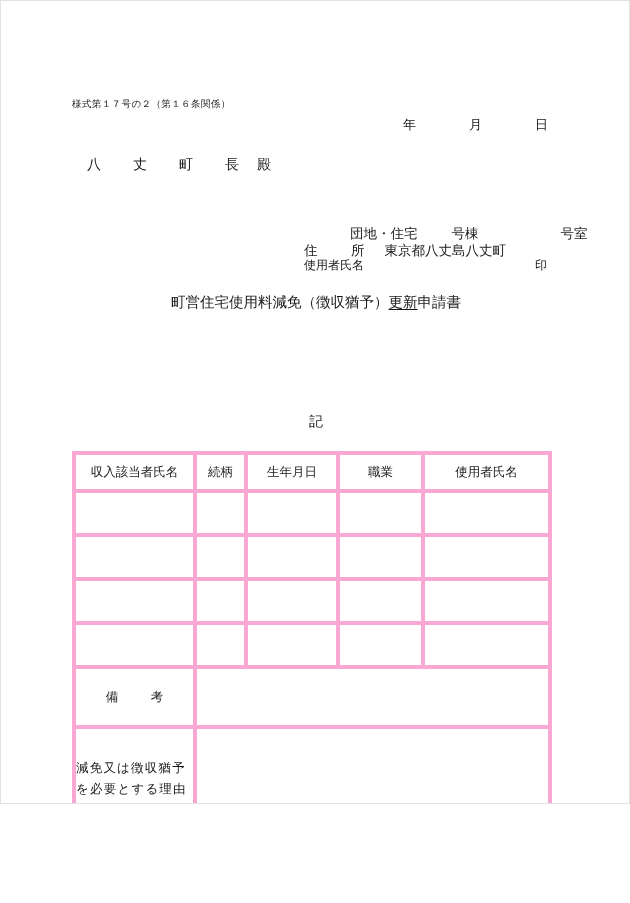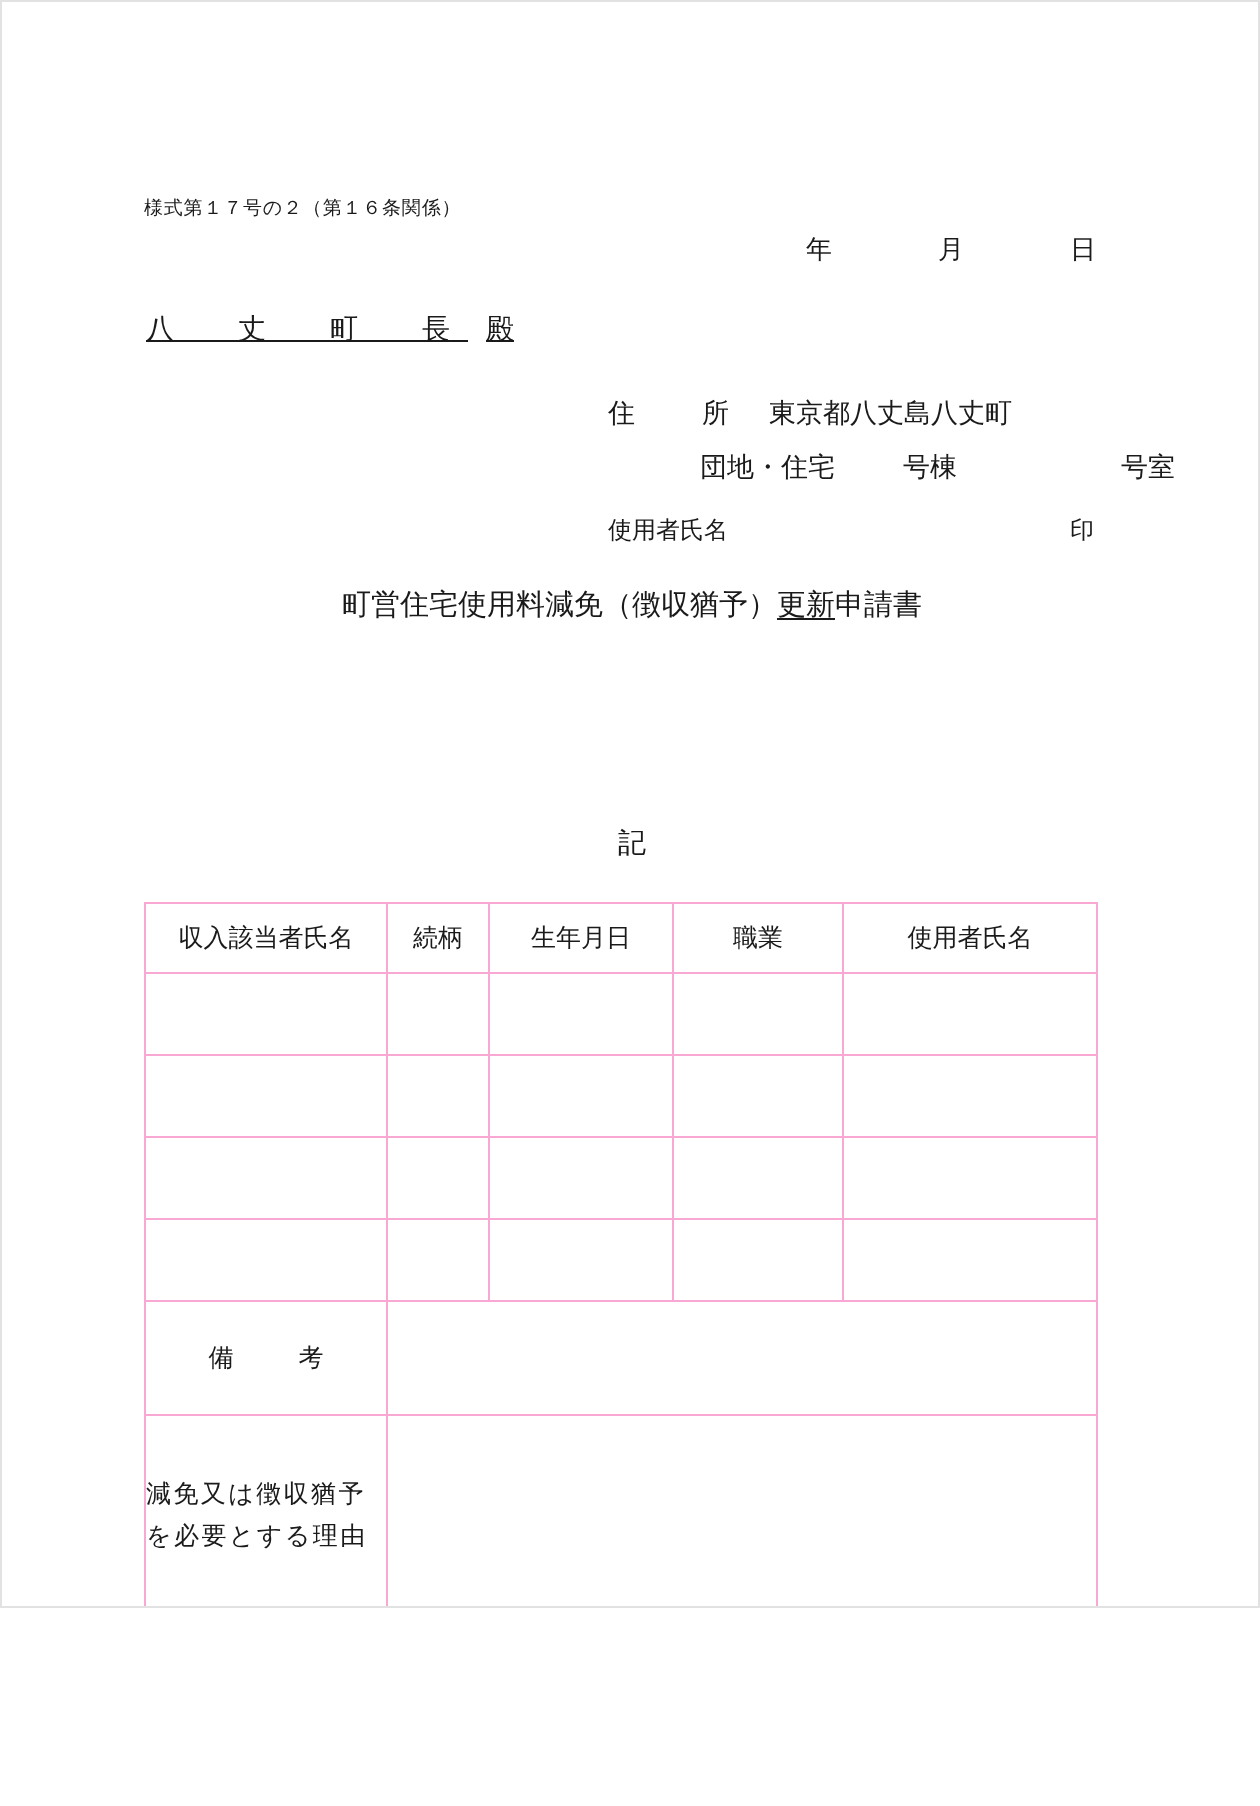--- a/index.html
+++ b/index.html
@@ -42,39 +42,38 @@
     display: flex;
     justify-content: flex-end;
     white-space: nowrap;
   }
   .date-line .unit { display: inline-block; width: 66px; text-align: left; }
   .date-line .unit.last { width: 26px; }
 
   
   .addressee {
     position: absolute;
-    left: 72px;
+    left: 86px;
     top: 155px;
     font-size: 14px;
     letter-spacing: 9px;
     white-space: nowrap;
-    text-decoration: underline;
   }
   .addressee .hon { margin-left: 9px; letter-spacing: 0; }
 
   
   .applicant {
     position: absolute;
     left: 303px;
     top: 192px;
     font-size: 13.5px;
     white-space: nowrap;
   }
   .applicant .row { height: 27px; line-height: 27px; }
-  .addr-label { display: inline-block; letter-spacing: 10px; }
+  .addr-label { display: inline-block; letter-spacing: 10px; margin-top: 44px; }
   .addr-value { margin-left: 10px; }
   .dwelling { margin-left: 46px; }
   .dwelling .seg { margin-right: 34px; }
   .dwelling .seg.last { margin-right: 0; margin-left: 48px; }
 
   .name-row {
     position: absolute;
     left: 303px;
     top: 256px;
     width: 243px;
@@ -123,21 +122,21 @@
   table.form-table {
     position: absolute;
     left: 71px;
     top: 450px;
     width: 476px;
     border-collapse: collapse;
     table-layout: fixed;
     font-size: 12.5px;
   }
   table.form-table td {
-    border: 1px solid #f9a8d4;
+    border: 4px solid #f9a8d4;
     padding: 0;
     vertical-align: middle;
   }
   td.th-cell {
     text-align: center;
     height: 34px;
   }
   td.data-cell { height: 40px; }
   td.reason-label {
     height: 100px;

